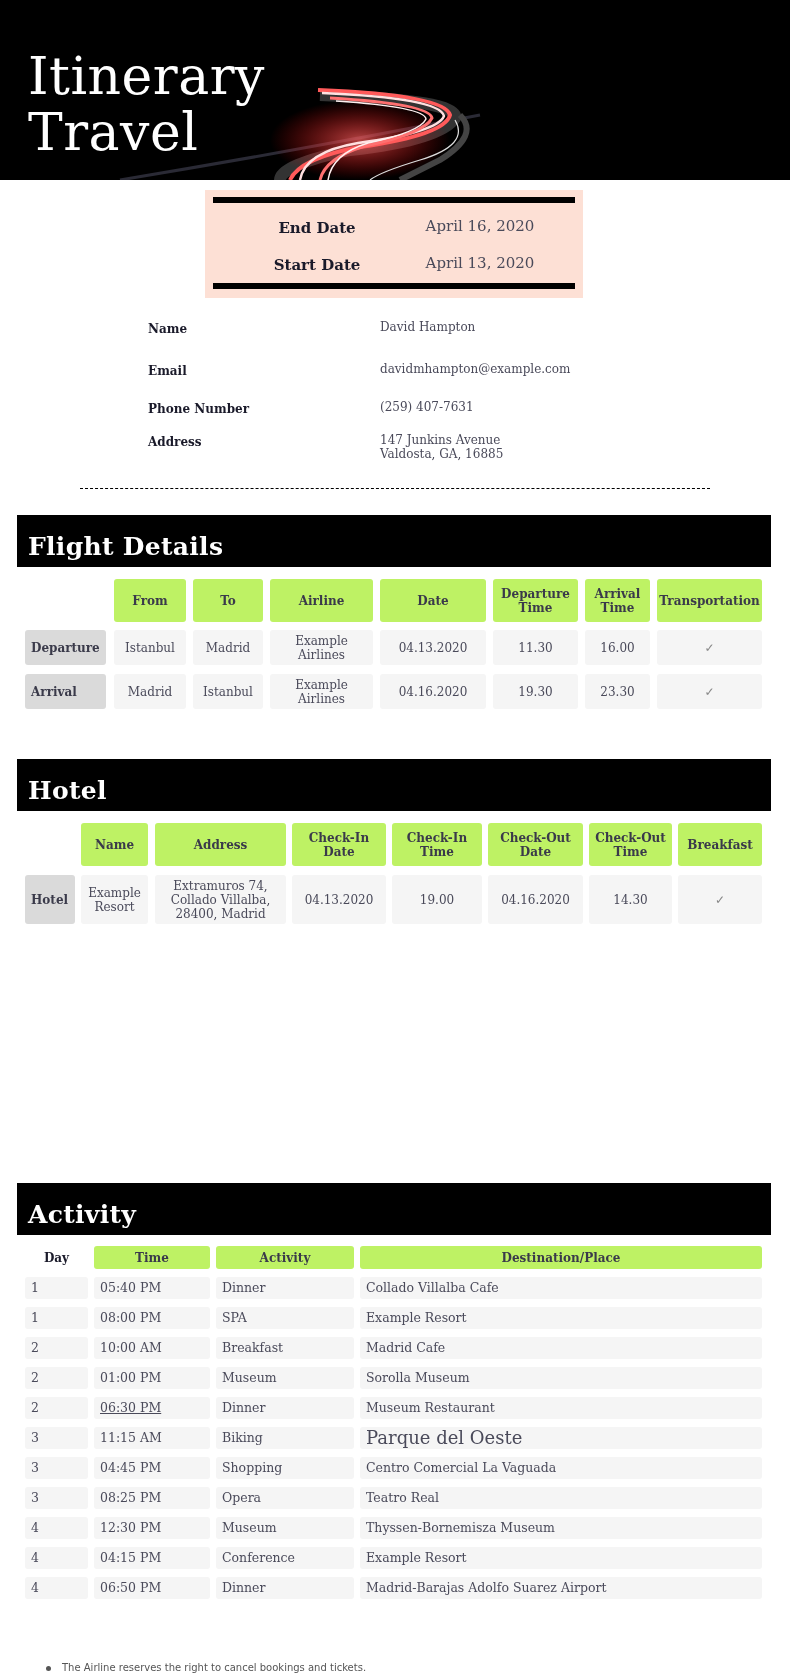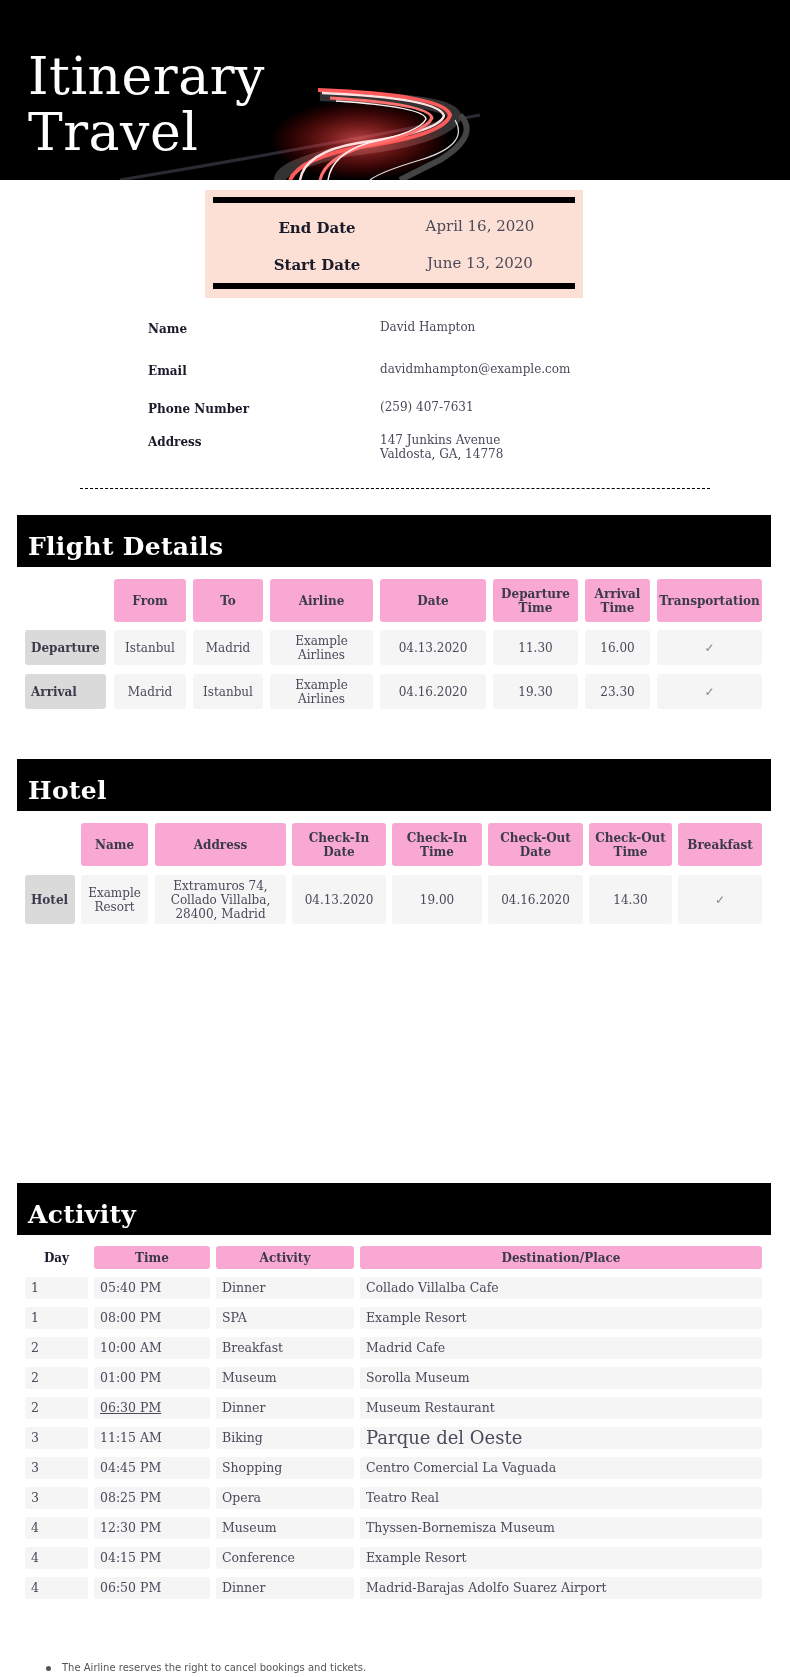--- a/index.html
+++ b/index.html
@@ -26,21 +26,21 @@
   .info-value { position: absolute; left: 232px; font-size: 12px; color: #4a4a5a; line-height: 14px; }
 
   .dash-divider { position: absolute; left: 80px; top: 488px; width: 630px; border-top: 1.5px dashed #000; }
 
   
   .section-header { position: absolute; left: 17px; width: 754px; height: 52px; background: #000; }
   .section-header h2 { position: absolute; left: 11px; bottom: 6px; color: #fff; font-family: "DejaVu Serif", serif; font-size: 25px; font-weight: bold; letter-spacing: 0.3px; }
 
   
   .cell { position: absolute; border-radius: 3px; display: flex; align-items: center; justify-content: center; text-align: center; font-size: 12px; line-height: 14px; color: #4a4a5a; }
-  .cell.head { background: #f9a8d4; font-weight: bold; color: #3a3a4a; }
+  .cell.head { background: #bef264; font-weight: bold; color: #3a3a4a; }
   .cell.rowhead { background: #dadada; font-weight: bold; color: #3a3a4a; justify-content: flex-start; padding-left: 6px; }
   .cell.data { background: #f5f5f5; }
   .cell.left { justify-content: flex-start; padding-left: 6px; text-align: left; }
   .cell.plain { background: transparent; font-weight: bold; color: #1a1a2a; }
   .check { color: #888; font-size: 12px; }
 
   
   .notes { position: absolute; left: 46px; top: 1662px; font-family: "DejaVu Sans", sans-serif; font-size: 10px; color: #555; list-style: none; }
   .notes li { position: relative; padding-left: 16px; }
   .notes li::before { content: ""; position: absolute; left: 0; top: 4px; width: 5px; height: 5px; border-radius: 50%; background: #555; }
@@ -73,36 +73,36 @@
 </div>
 
 <div class="dates-box">
   <div class="dates-rule top"></div>
   <div class="date-row" style="top:24px;">
     <div class="date-label">End Date</div>
     <div class="date-value">April 16, 2020</div>
   </div>
   <div class="date-row" style="top:61px;">
     <div class="date-label">Start Date</div>
-    <div class="date-value">June 13, 2020</div>
+    <div class="date-value">April 13, 2020</div>
   </div>
   <div class="dates-rule bottom"></div>
 </div>
 
 <div class="info" style="top:322px;">
   <div class="info-label" style="top:0;">Name</div>
   <div class="info-value" style="top:-2px;">David Hampton</div>
   <div class="info-label" style="top:42px;">Email</div>
   <div class="info-value" style="top:40px;">davidmhampton@example.com</div>
   <div class="info-label" style="top:80px;">Phone Number</div>
   <div class="info-value" style="top:78px;">(259) 407-7631</div>
   <div class="info-label" style="top:113px;">Address</div>
   <div class="info-value" style="top:111px;">
     <div>147 Junkins Avenue</div>
-    <div>Valdosta, GA, 14778</div>
+    <div>Valdosta, GA, 16885</div>
   </div>
 </div>
 
 <div class="dash-divider"></div>
 
 <div class="section-header" style="top:515px;">
   <h2>Flight Details</h2>
 </div>
 
 <div>

